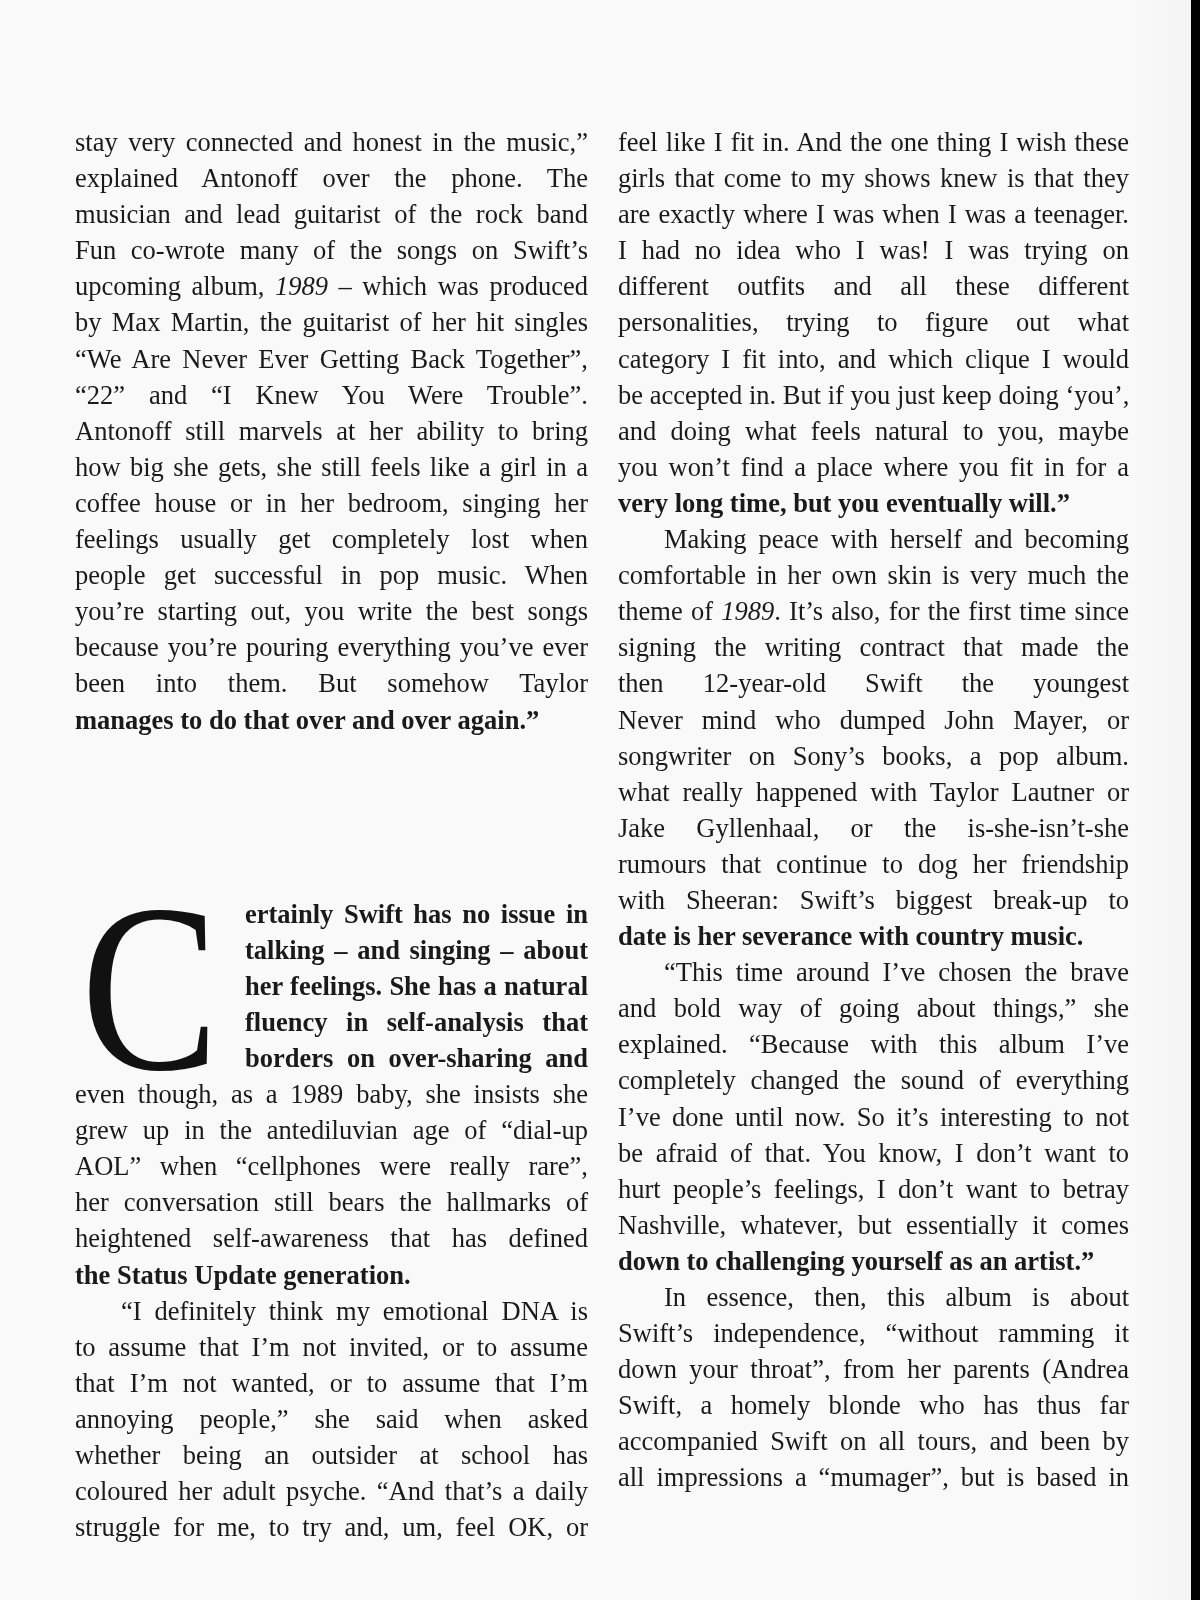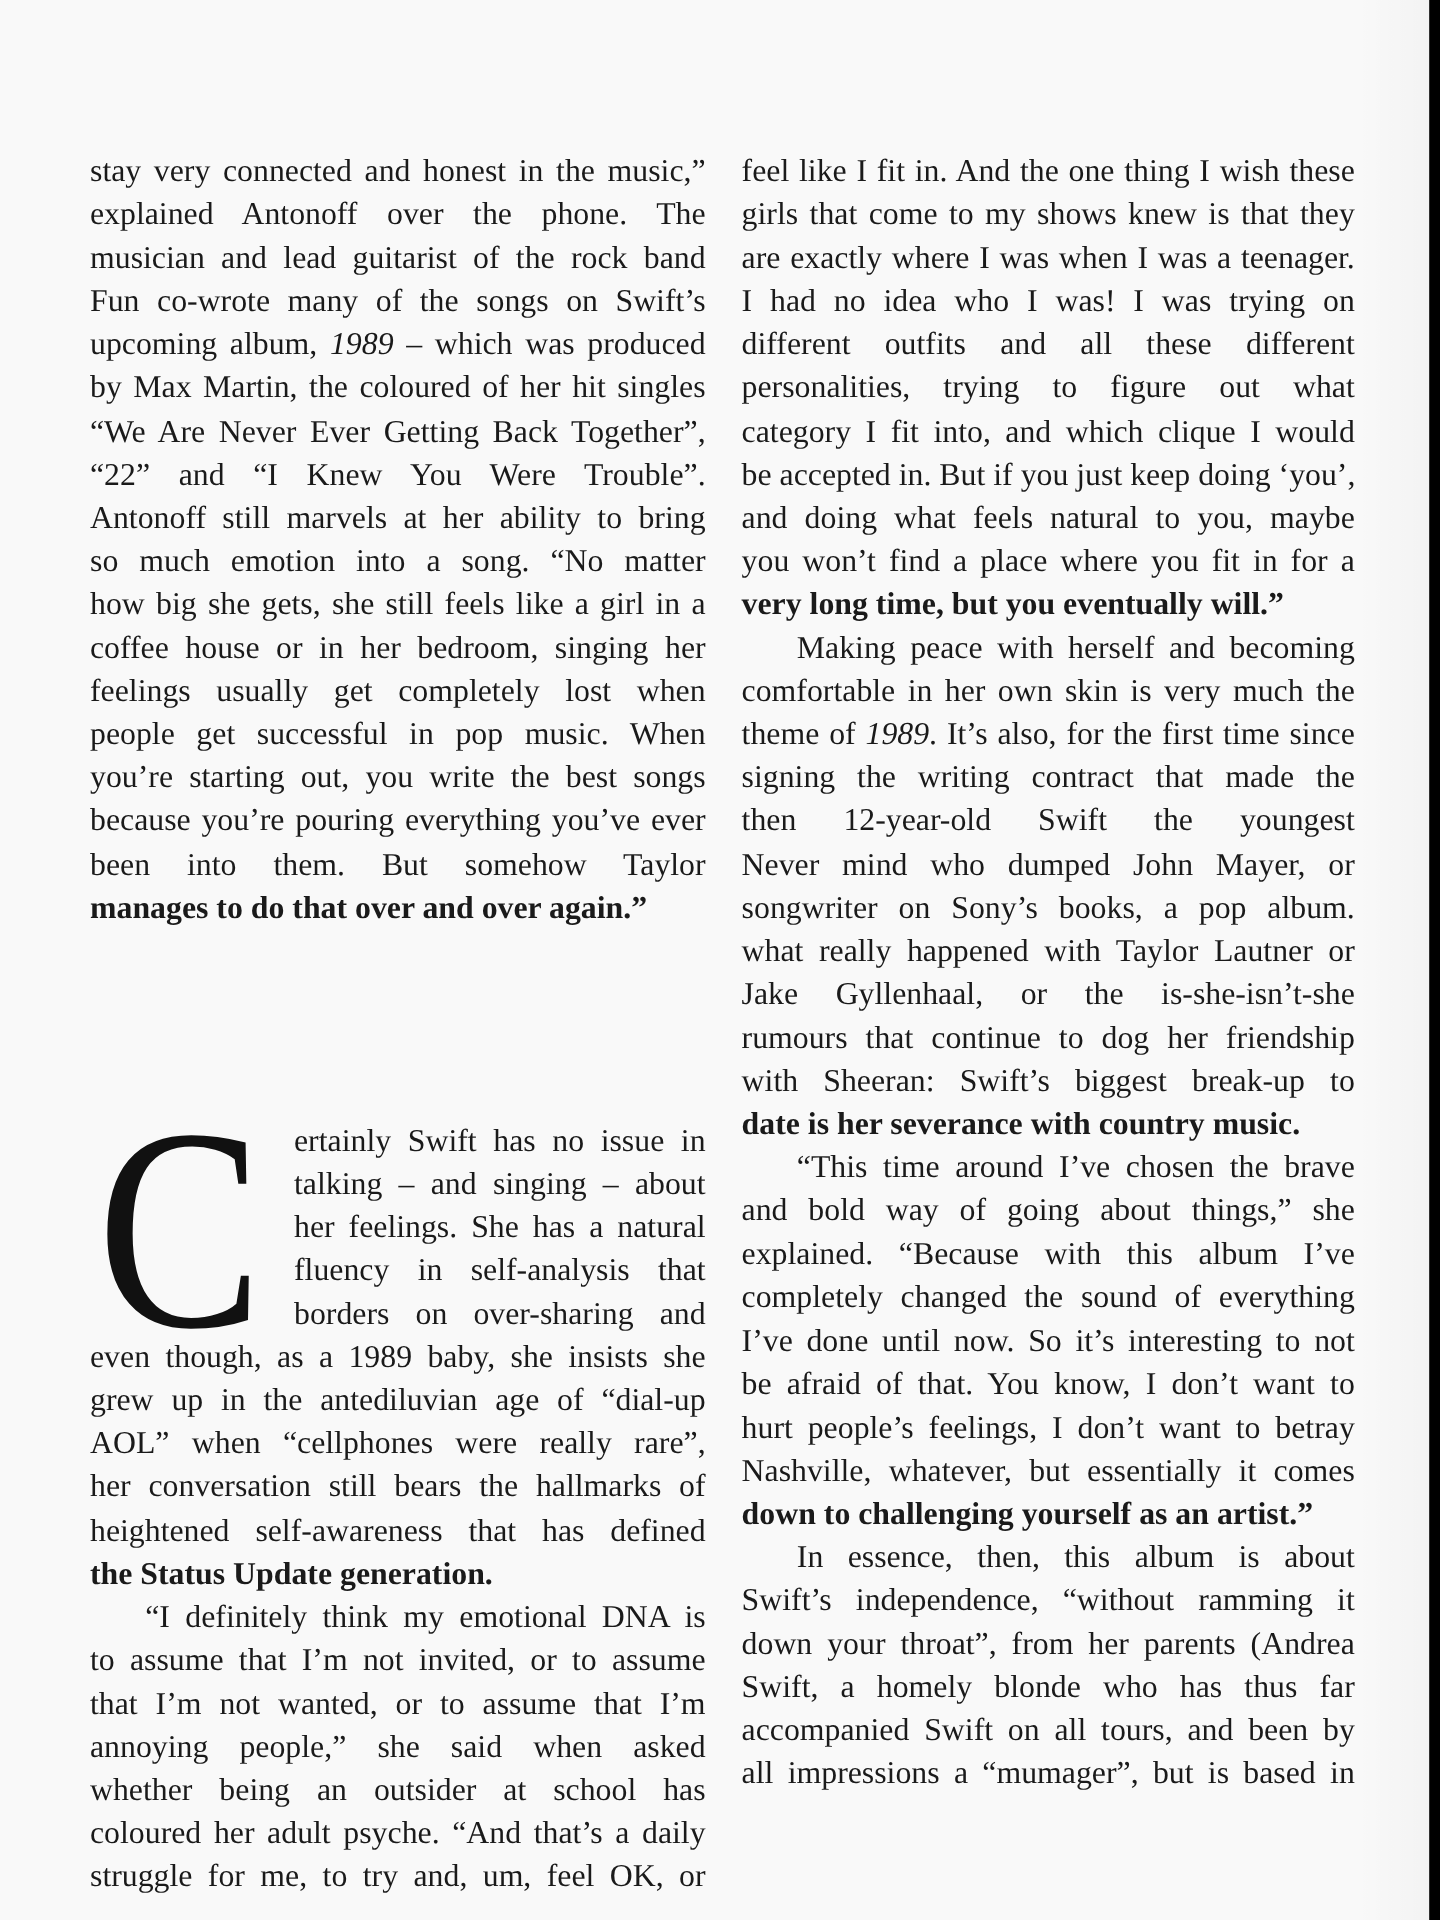--- a/index.html
+++ b/index.html
@@ -20,41 +20,40 @@
   .indent { padding-left:46px; }
   .gap { height:158px; }
   .dropcap-block { position:relative; }
   .dropcap {
     position:absolute; left:6px; top:-6px;
     font-size:240px; line-height:196px; height:180px;
     font-family:"Liberation Serif", "DejaVu Serif", serif;
     font-weight:normal; color:#111;
     transform:scaleX(0.86); transform-origin:left top;
   }
-  .dc-line { padding-left:170px; }
+  .dc-line { padding-left:170px;font-weight:bold; }
   i { }
 </style>
 </head>
 <body>
 
 <div class="page-shade"></div>
 <div class="page-edge"></div>
 
 <div class="col col-left">
   <div>
       <span class="line">stay very connected and honest in the music,”</span>
       <span class="line">explained Antonoff over the phone. The</span>
       <span class="line">musician and lead guitarist of the rock band</span>
       <span class="line">Fun co-wrote many of the songs on Swift’s</span>
       <span class="line">upcoming album, <i>1989</i> – which was produced</span>
-      <span class="line">by Max Martin, the coloured of her hit singles</span>
+      <span class="line">by Max Martin, the guitarist of her hit singles</span>
       <span class="line">“We Are Never Ever Getting Back Together”,</span>
       <span class="line">“22” and “I Knew You Were Trouble”.</span>
       <span class="line">Antonoff still marvels at her ability to bring</span>
-      <span class="line">so much emotion into a song. “No matter</span>
       <span class="line">how big she gets, she still feels like a girl in a</span>
       <span class="line">coffee house or in her bedroom, singing her</span>
       <span class="line">feelings usually get completely lost when</span>
       <span class="line">people get successful in pop music. When</span>
       <span class="line">you’re starting out, you write the best songs</span>
       <span class="line">because you’re pouring everything you’ve ever</span>
       <span class="line">been into them. But somehow Taylor</span>
       <span class="line last">manages to do that over and over again.”</span>
     </div>
   <div class="gap"></div>

